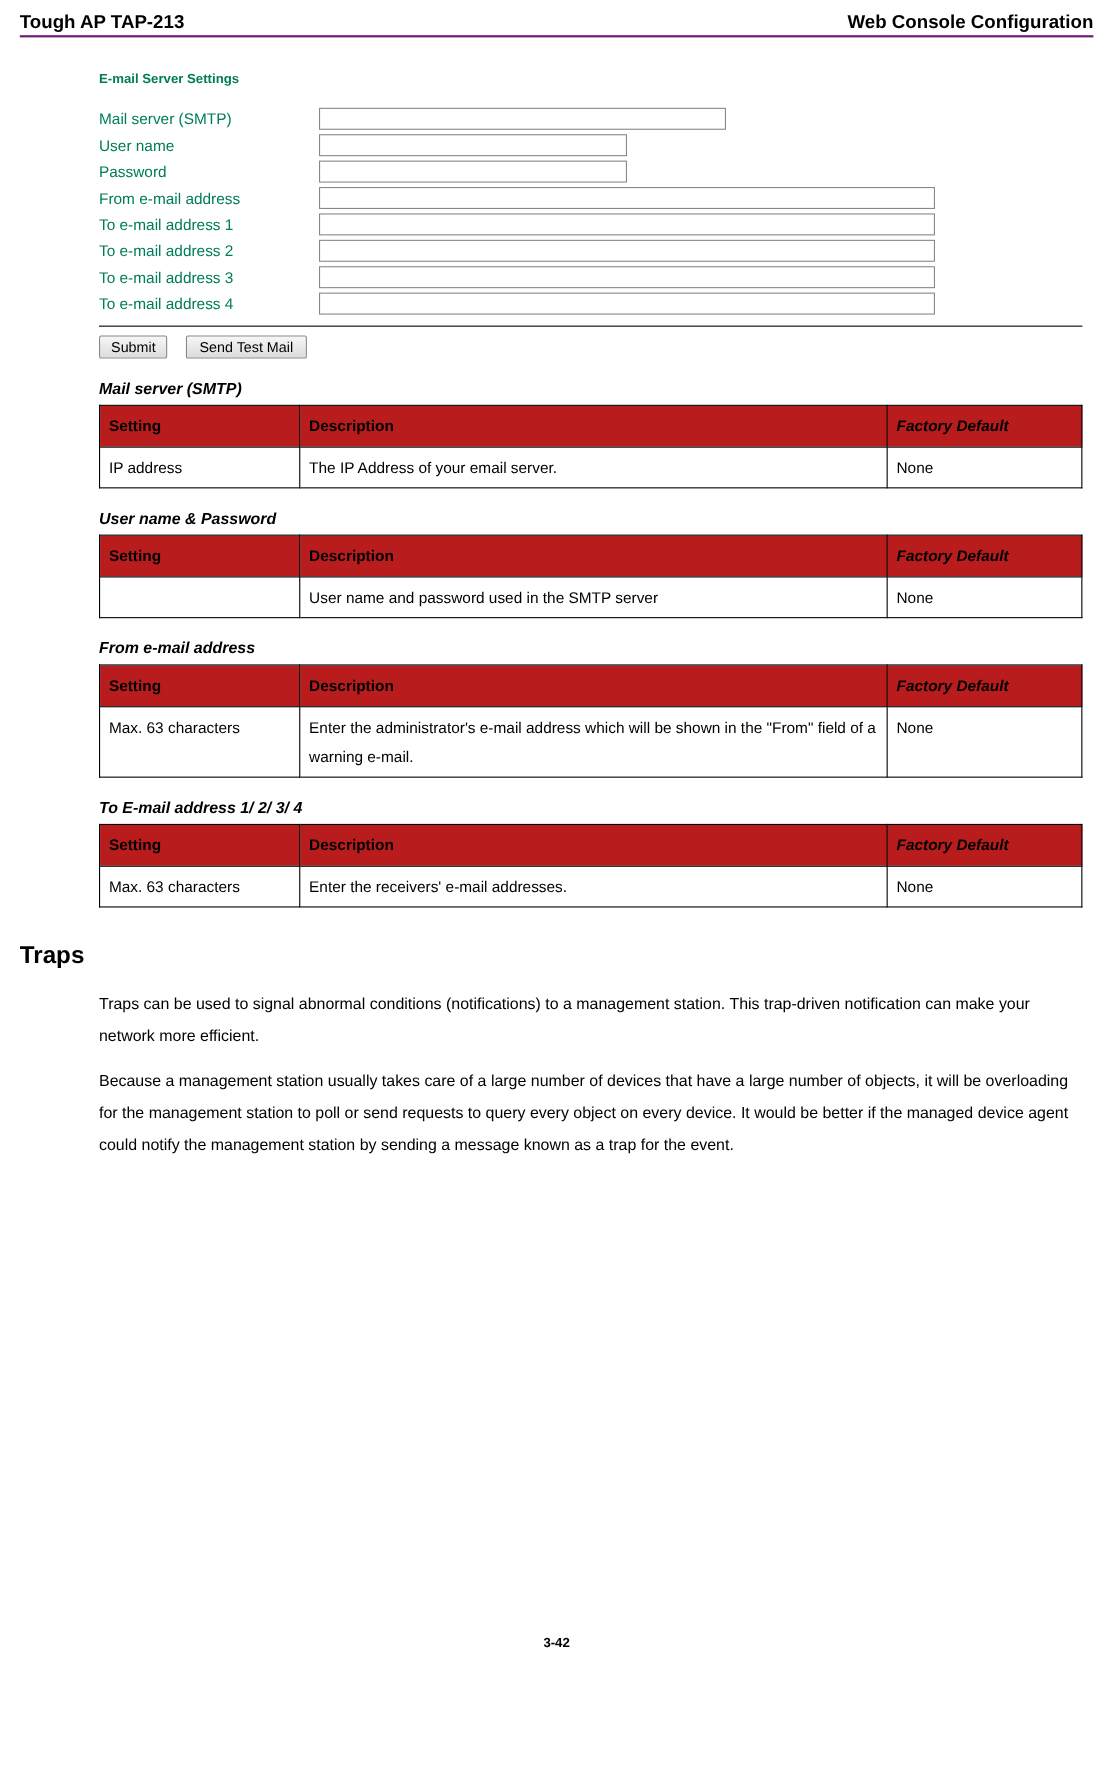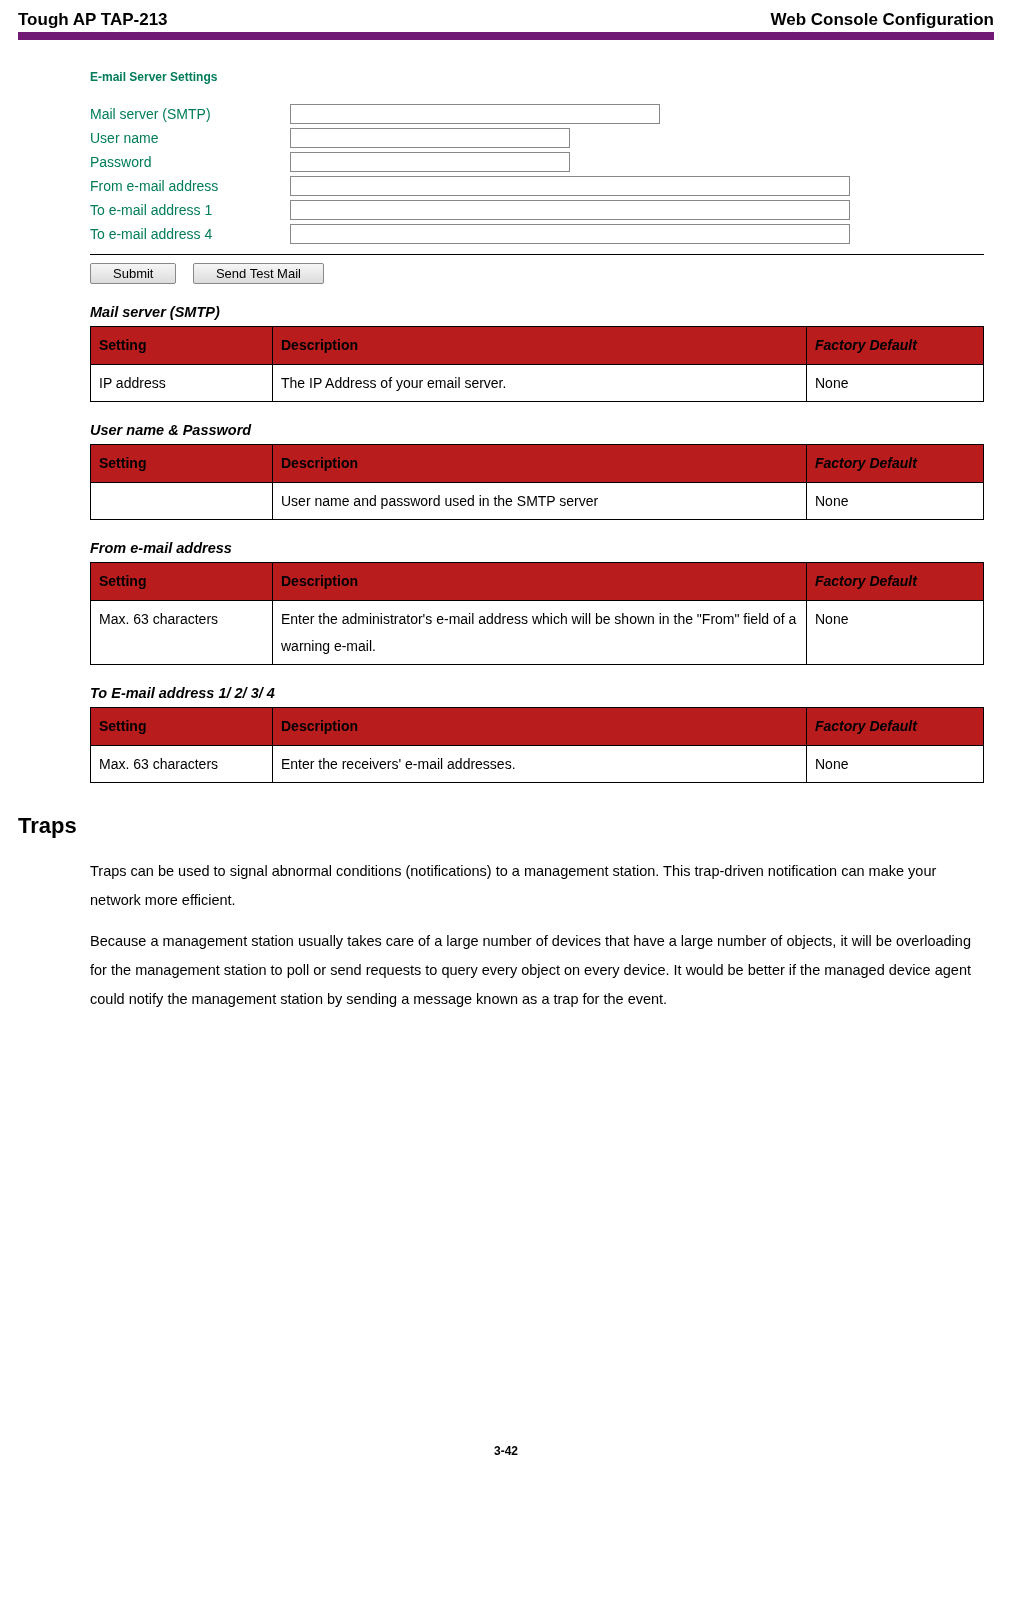--- a/index.html
+++ b/index.html
@@ -8,21 +8,21 @@
       padding: 0;
       background: white;
       width: 1012px;
     }
     .page {
       padding: 10px 18px 40px 18px;
     }
     .header-row {
       display: flex;
       justify-content: space-between;
-      border-bottom: 8px solid #701a75;
+      border-bottom: 2px solid #701a75;
       padding-bottom: 2px;
       margin-bottom: 30px;
     }
     .header-left, .header-right {
       font-weight: bold;
       font-size: 17px;
     }
     .content-indent {
       margin-left: 72px;
       margin-right: 10px;
@@ -70,21 +70,21 @@
       border: 1px solid #888;
       background: white;
       box-sizing: border-box;
     }
     .button-row {
       margin-top: 8px;
     }
     .btn {
       font-family: Arial, sans-serif;
       font-size: 13px;
-      padding: 2px 22px;
+      padding: 2px 10px;
       background: linear-gradient(#f6f6f6, #dcdcdc);
       border: 1px solid #888;
       border-radius: 2px;
       cursor: pointer;
       margin-right: 12px;
       min-width: 60px;
     }
     .btn-wide {
       min-width: 110px;
     }
@@ -159,20 +159,28 @@
       </div>
       <div class="form-row">
         <div class="form-label">From e-mail address</div>
         <input type="text" class="text-input-long" style="">
       </div>
       <div class="form-row">
         <div class="form-label">To e-mail address 1</div>
         <input type="text" class="text-input-long" style="">
       </div>
       <div class="form-row">
+        <div class="form-label">To e-mail address 2</div>
+        <input type="text" class="text-input-long" style="">
+      </div>
+      <div class="form-row">
+        <div class="form-label">To e-mail address 3</div>
+        <input type="text" class="text-input-long" style="">
+      </div>
+      <div class="form-row">
         <div class="form-label">To e-mail address 4</div>
         <input type="text" class="text-input-long" style="">
       </div>
     </div>
     <div class="button-row">
       <button class="btn">Submit</button>
       <button class="btn btn-wide">Send Test Mail</button>
     </div>
 
     <div class="section-label">Mail server (SMTP)</div>

